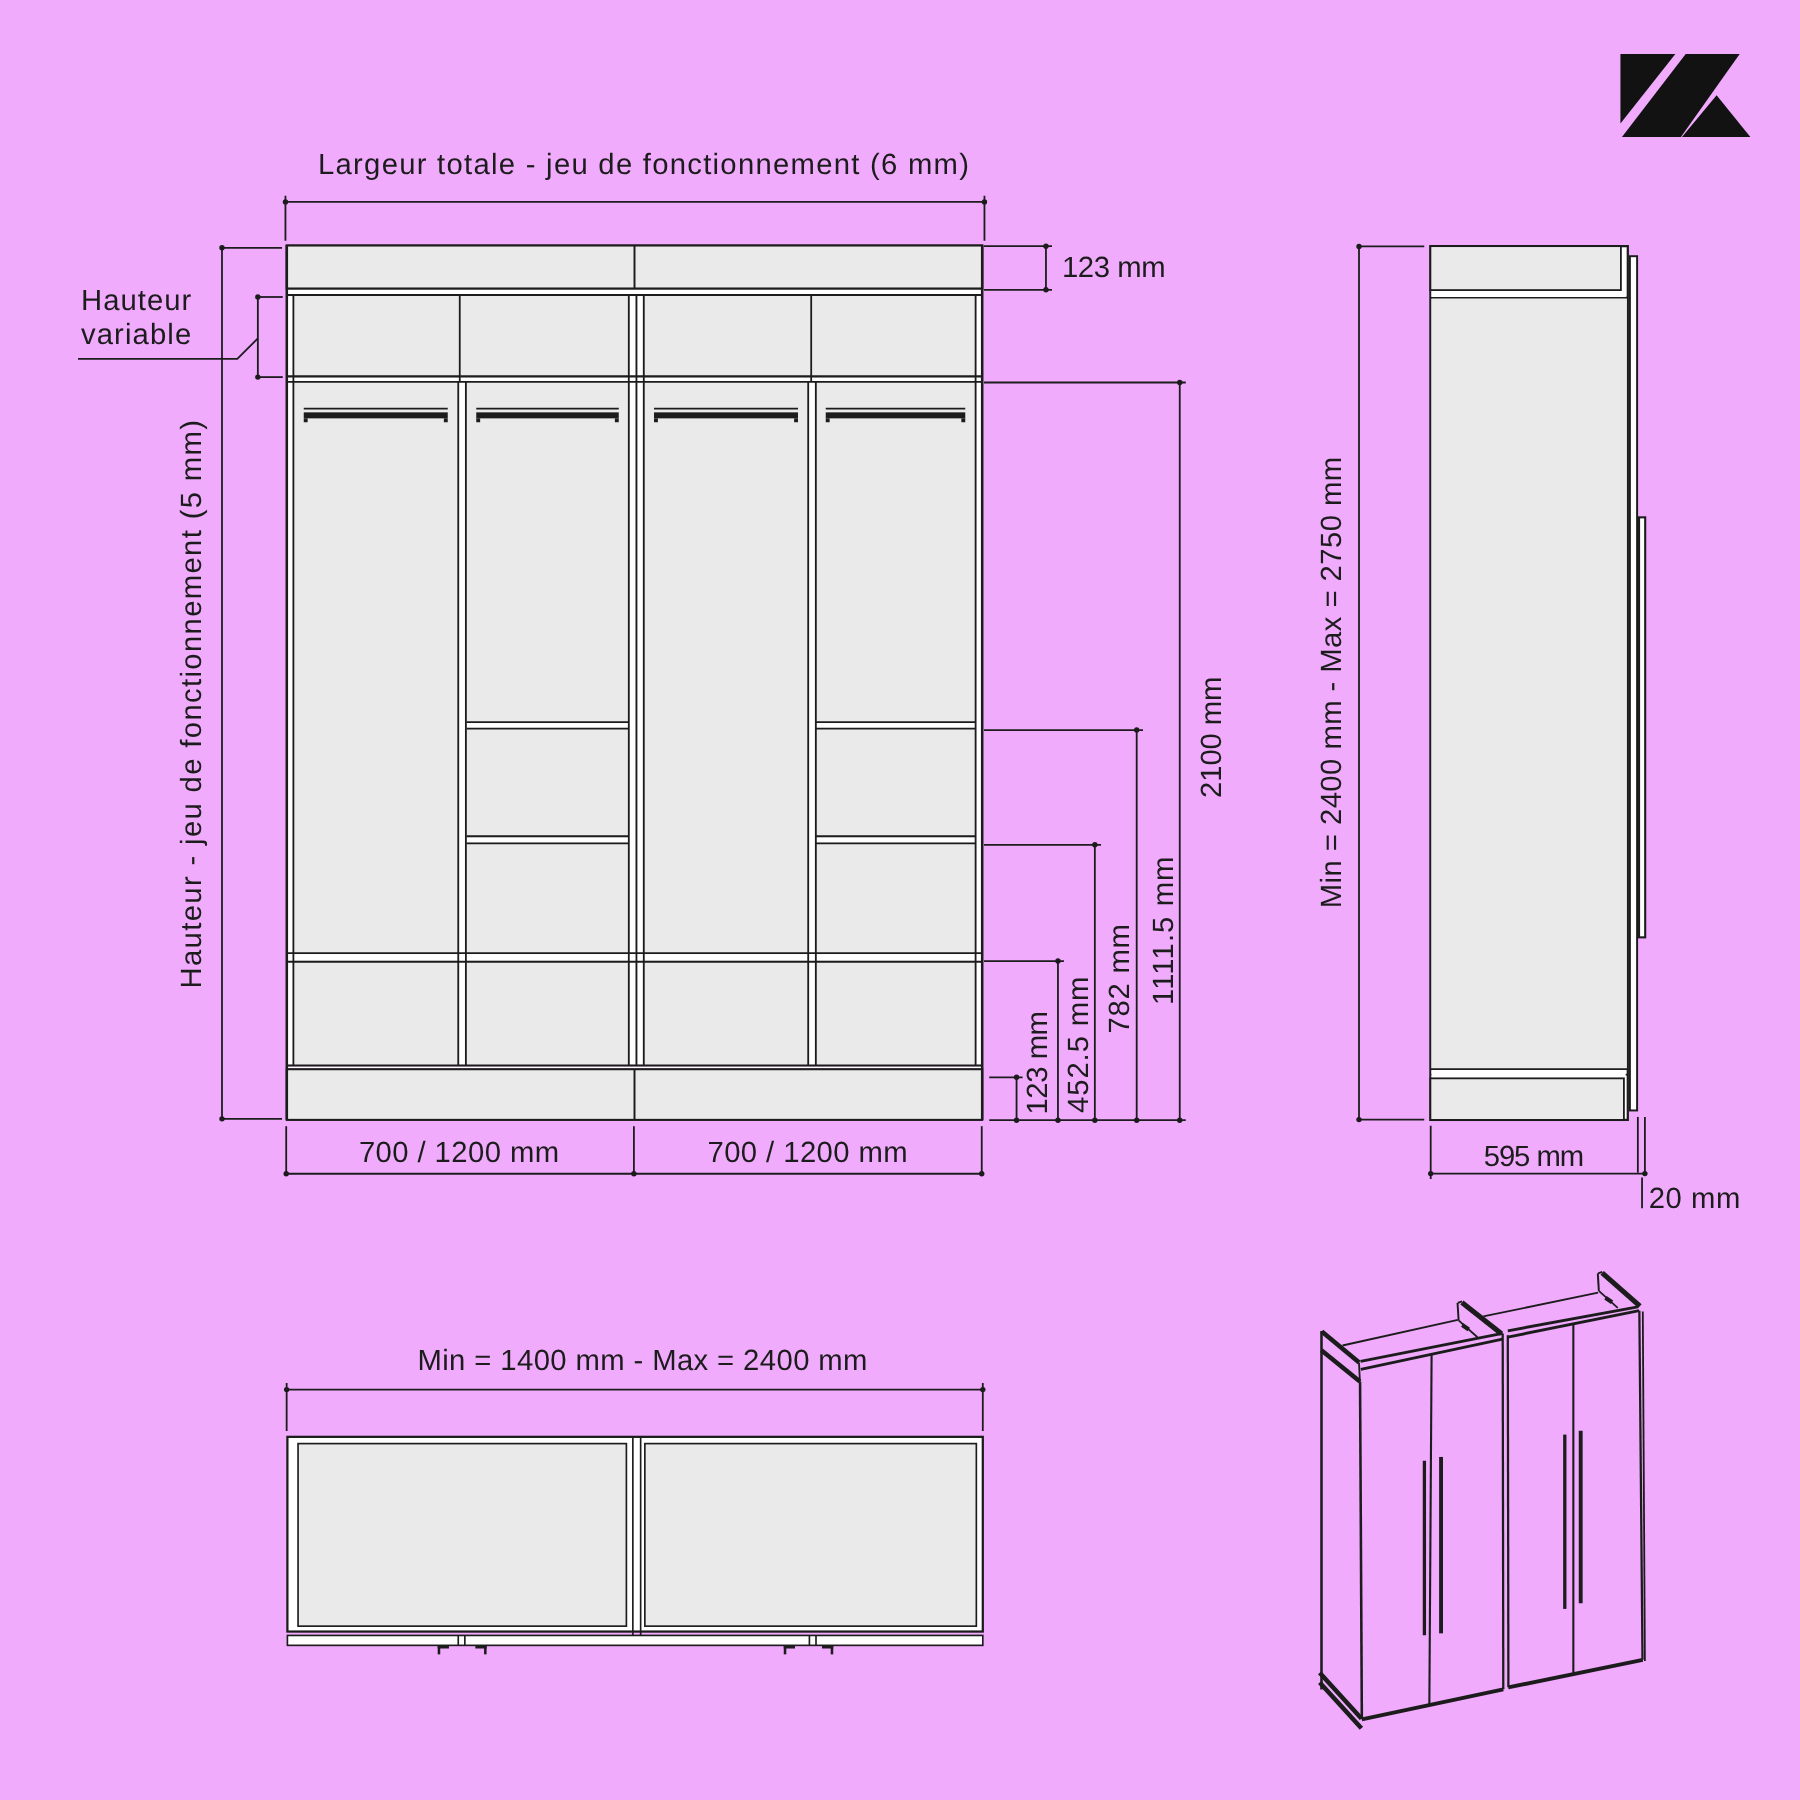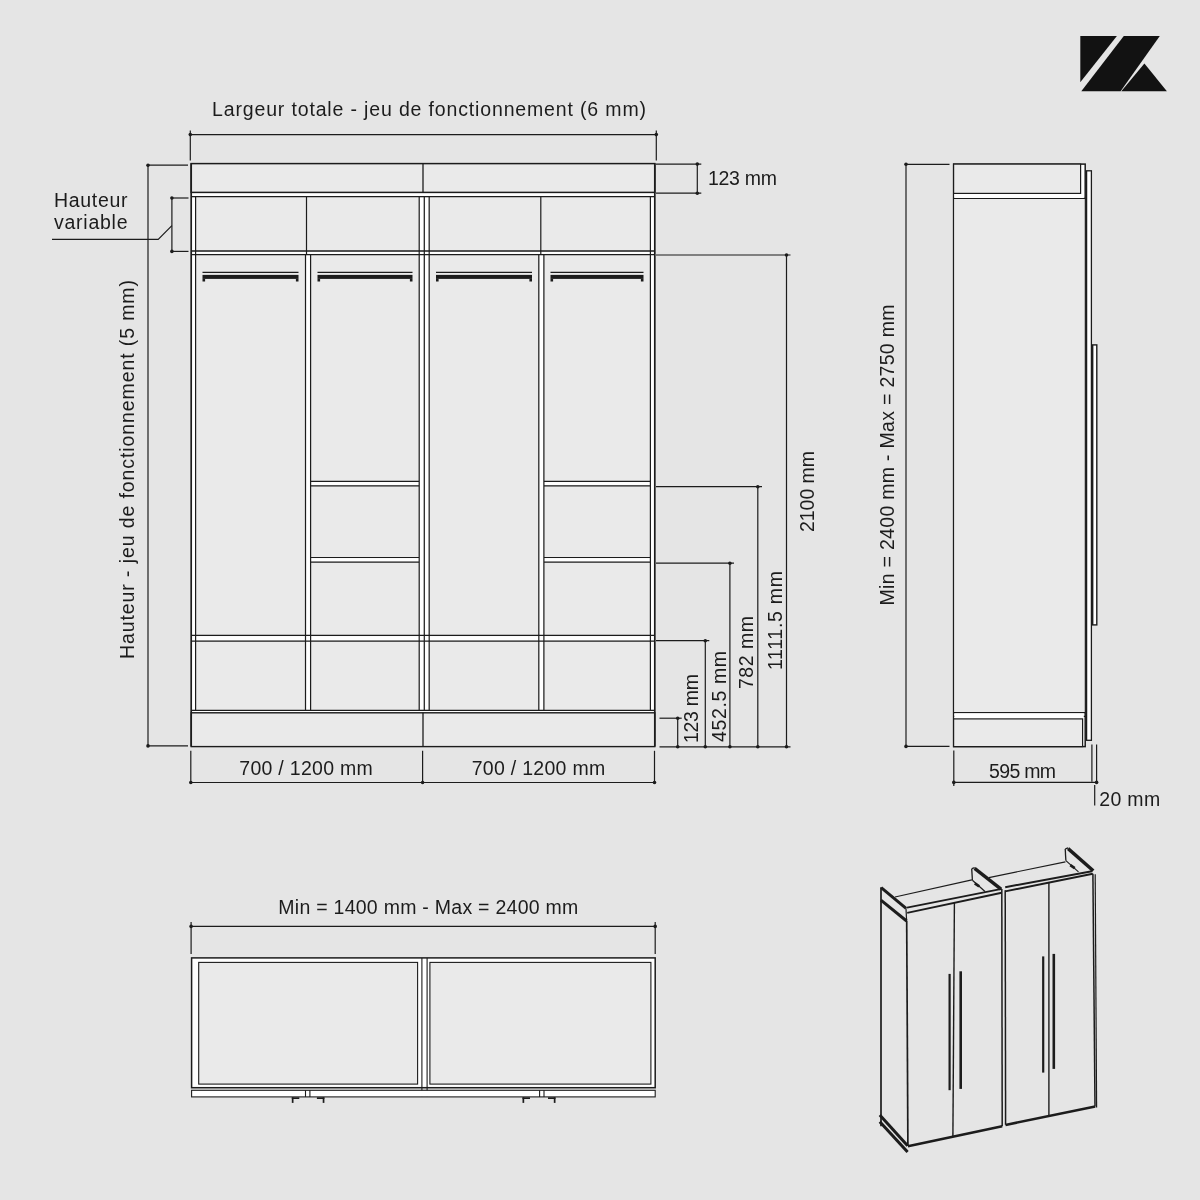--- a/index.html
+++ b/index.html
@@ -1,16 +1,16 @@
 <!DOCTYPE html>
 <html><head>
 <meta charset="utf-8">
 <style>
   html,body{margin:0;padding:0;background:#ffffff;}
-  .page{position:relative;width:1200px;height:1200px;background:#e5e5e5;overflow:hidden;}
+  .page{position:relative;width:1200px;height:1200px;background:#f0abfc;overflow:hidden;}
   svg{display:block;}
   text{font-family:"Liberation Sans", sans-serif;fill:#1c1c1c;}
 </style>
 </head>
 <body>
 
 <div class="page">
 <svg width="1200" height="1200" viewBox="0 0 1200 1200">
 
 <g>

